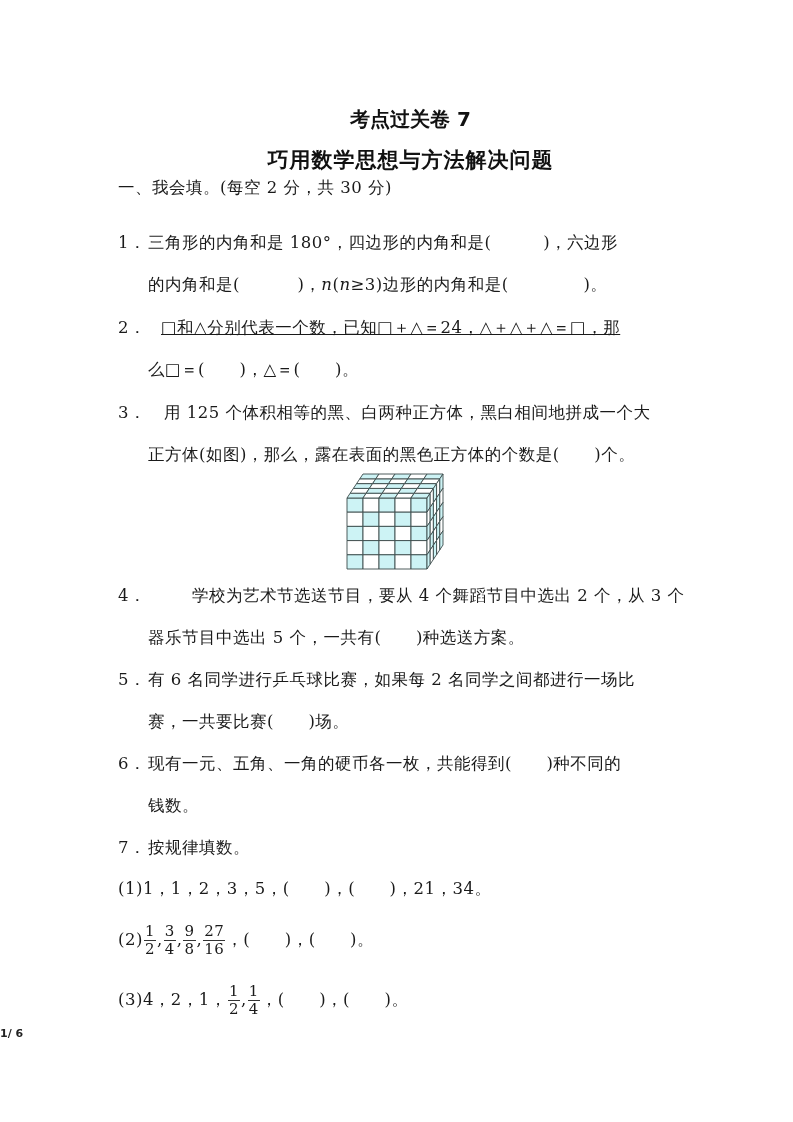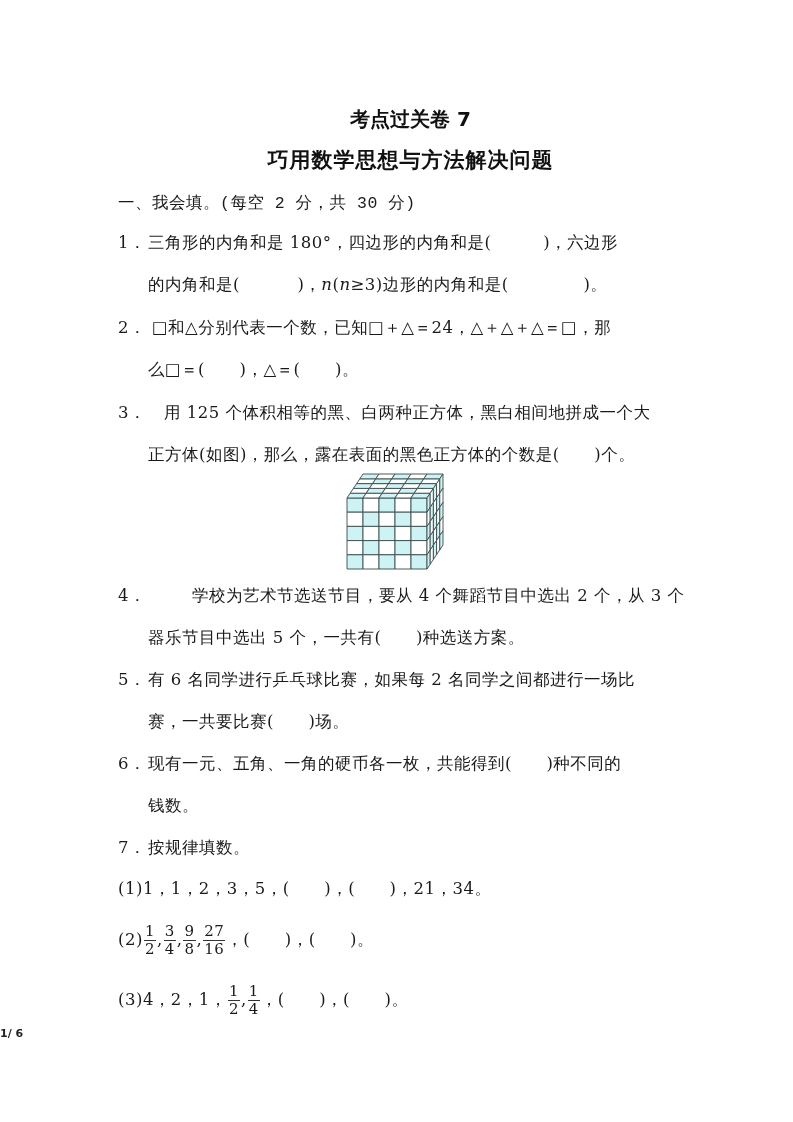--- a/index.html
+++ b/index.html
@@ -17,31 +17,31 @@
             font-family:"DejaVu Sans","Liberation Sans",sans-serif; font-size:11px; font-weight:bold; color:#222; }
   .cube { position:absolute; left:340px; top:468px; }
   .it { font-style:italic; }
 </style>
 </head>
 <body>
 
 <div class="title title1">考点过关卷 7</div>
 <div class="title title2">巧用数学思想与方法解决问题</div>
 
-<div class="line" style="left:118px; top:192px;font-family:Liberation Mono, monospace;">一、我会填。(每空 2 分，共 30 分)</div>
+<div class="line" style="left:118px; top:176px;">一、我会填。(每空 2 分，共 30 分)</div>
 
 <div>
   <div class="line" style="left:118px; top:231px;">1．</div>
   <div class="line" style="left:148px; top:231px;">三角形的内角和是 180°，四边形的内角和是(         )，六边形</div>
   <div class="line" style="left:148px; top:273px;"><span>的内角和是(          )，</span><span class="it">n</span><span>(</span><span class="it">n</span><span>≥3)边形的内角和是(             )。</span></div>
 </div>
 
 <div>
   <div class="line" style="left:118px; top:316px;">2．</div>
-  <div class="line" style="left:152px; top:316px;">□和△分别代表一个数，已知□＋△＝24，△＋△＋△＝□，那</div>
+  <div class="line" style="left:161px; top:316px;text-decoration:underline;">□和△分别代表一个数，已知□＋△＝24，△＋△＋△＝□，那</div>
   <div class="line" style="left:148px; top:358px;">么□＝(      )，△＝(      )。</div>
 </div>
 
 <div>
   <div class="line" style="left:118px; top:401px;">3．</div>
   <div class="line" style="left:164px; top:401px;">用 125 个体积相等的黑、白两种正方体，黑白相间地拼成一个大</div>
   <div class="line" style="left:148px; top:443px;">正方体(如图)，那么，露在表面的黑色正方体的个数是(      )个。</div>
 </div>
 
 <svg class="cube" width="115" height="108" viewBox="340 468 115 108" xmlns="http://www.w3.org/2000/svg" id="cube-svg">

